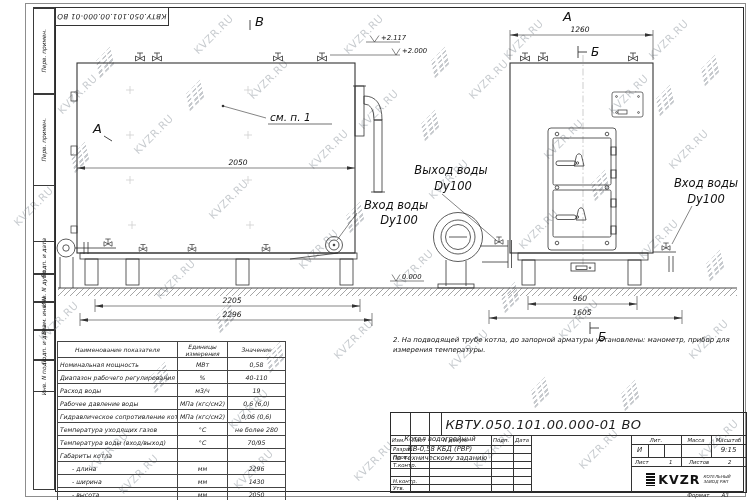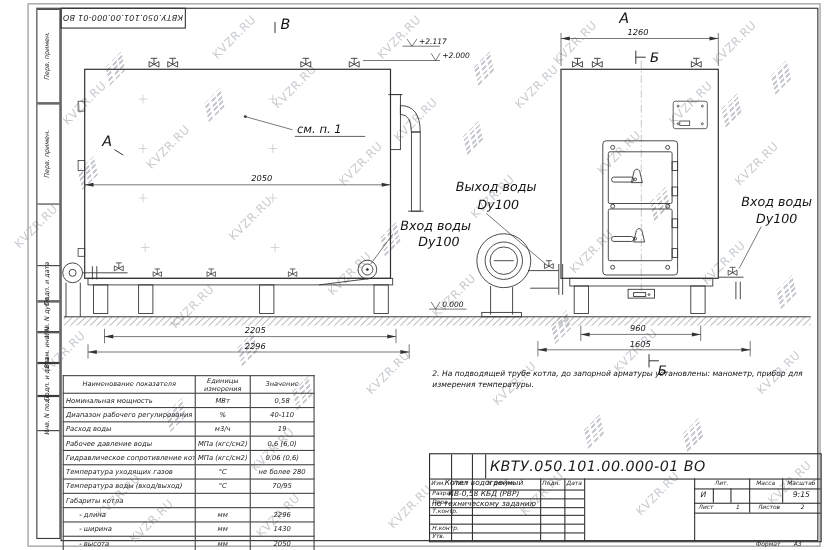--- a/index.html
+++ b/index.html
@@ -554,20 +554,28 @@
     <div class="txt" style="left:290px;top:23.5px;width:30px;text-align:center">Масса</div>
     <div class="txt" style="left:320px;top:23.5px;width:35px;text-align:center">Масштаб</div>
     <div class="val" style="left:240px;top:33px;width:17px">И</div>
     <div class="val" style="left:320px;top:33px;width:35px">9:15</div>
 
     <div class="txt" style="left:244px;top:45.5px">Лист</div>
     <div class="txt" style="left:278px;top:45.5px">1</div>
     <div class="txt" style="left:298px;top:45.5px">Листов</div>
     <div class="txt" style="left:337px;top:45.5px">2</div>
 
+    <div class="company">
+      <div class="coil"></div>
+      <div class="kvzr">KVZR</div>
+      <div class="co-sub">
+        <span>КОТЕЛЬНЫЙ</span>
+        <span>ЗАВОД РЭП</span>
+      </div>
+    </div>
   </div>
 
   <div class="format abs">
     <span>Формат</span>
     <span>А3</span>
   </div>
 
 </div>
 
 </body></html>

